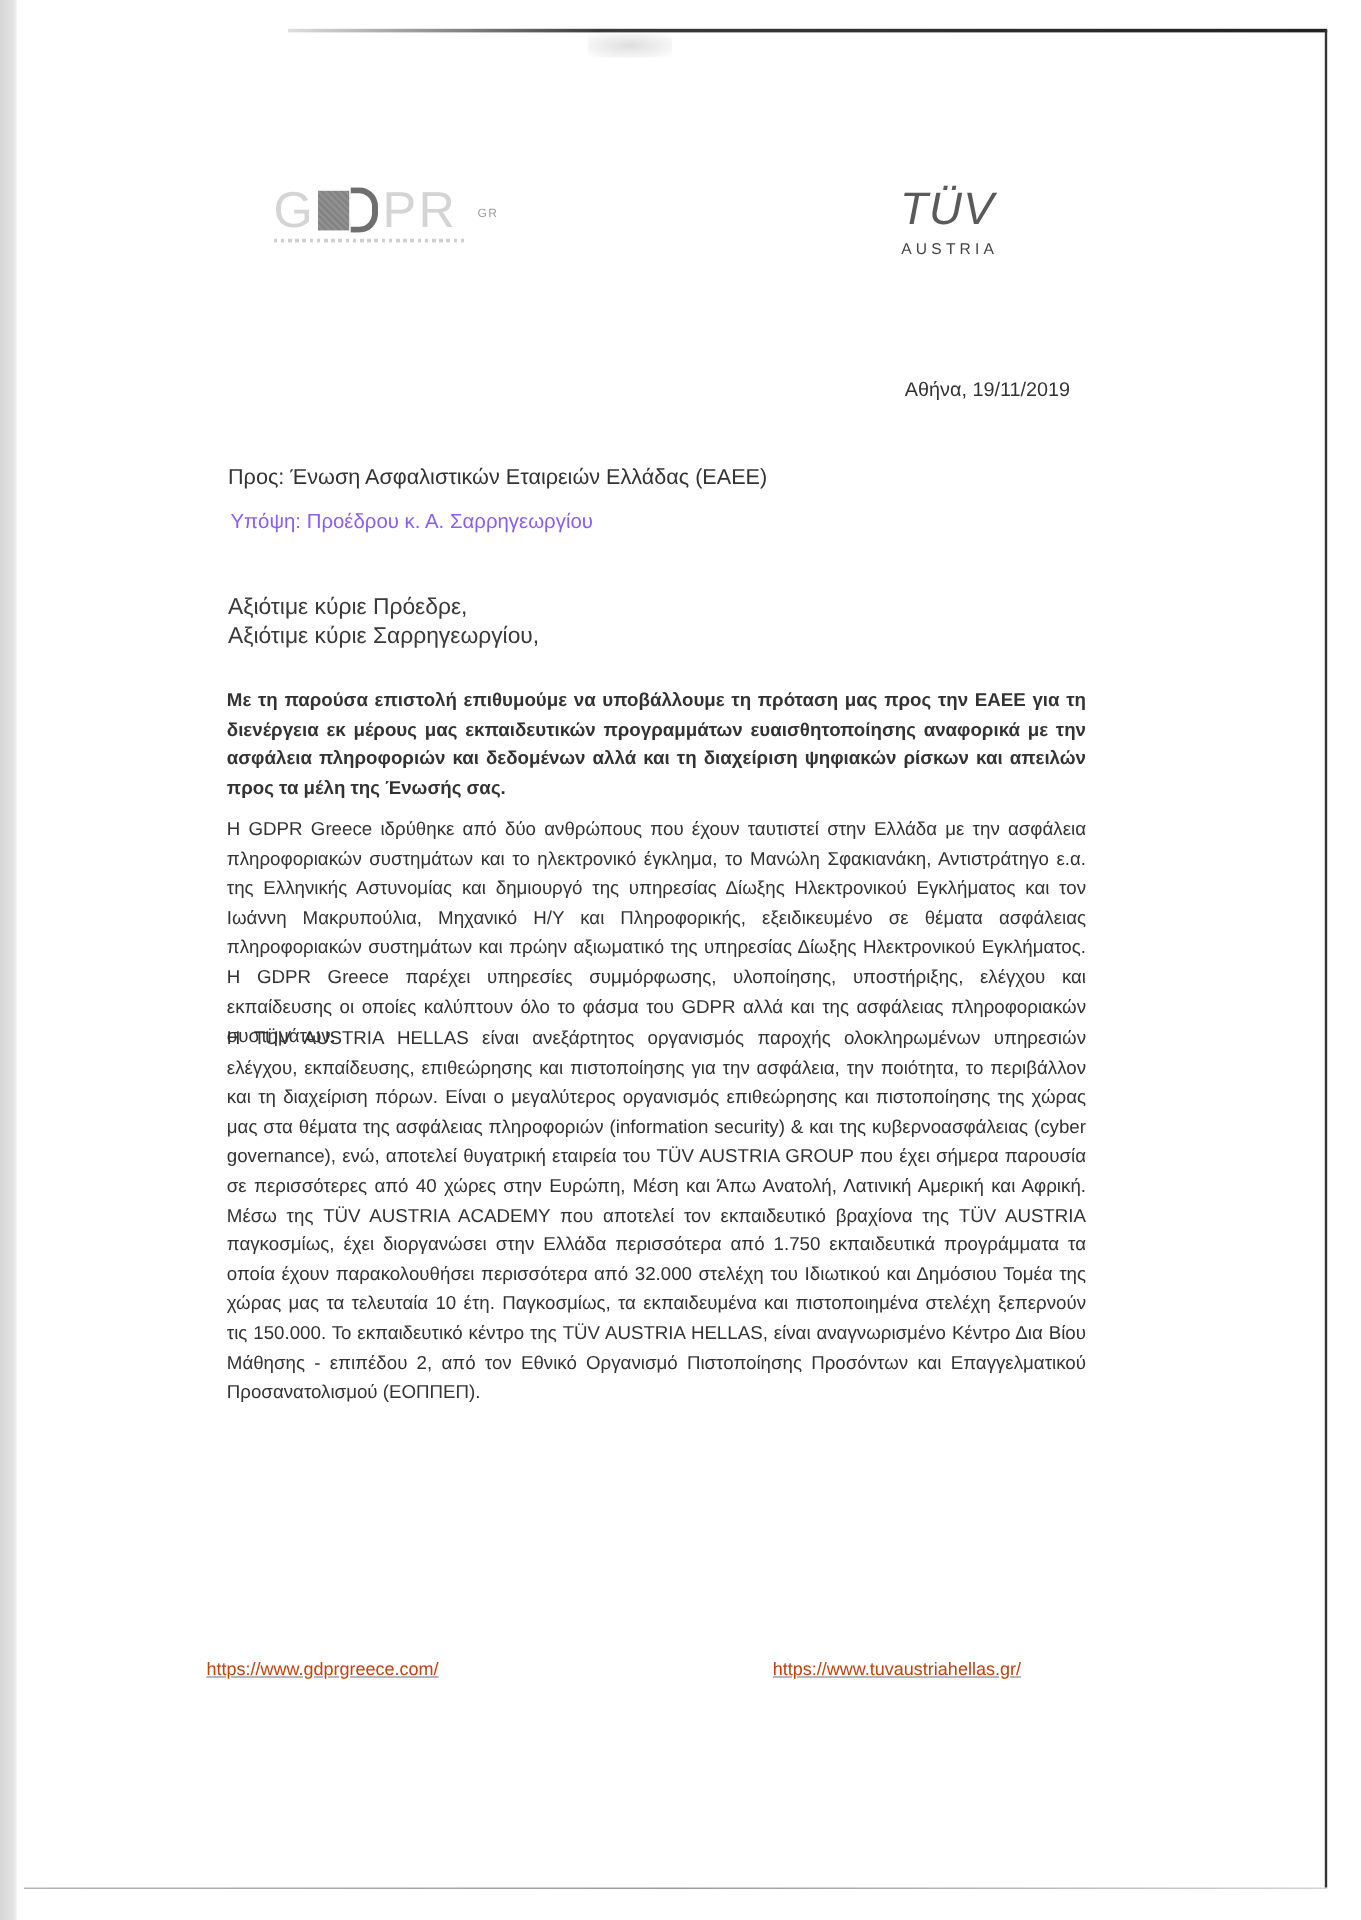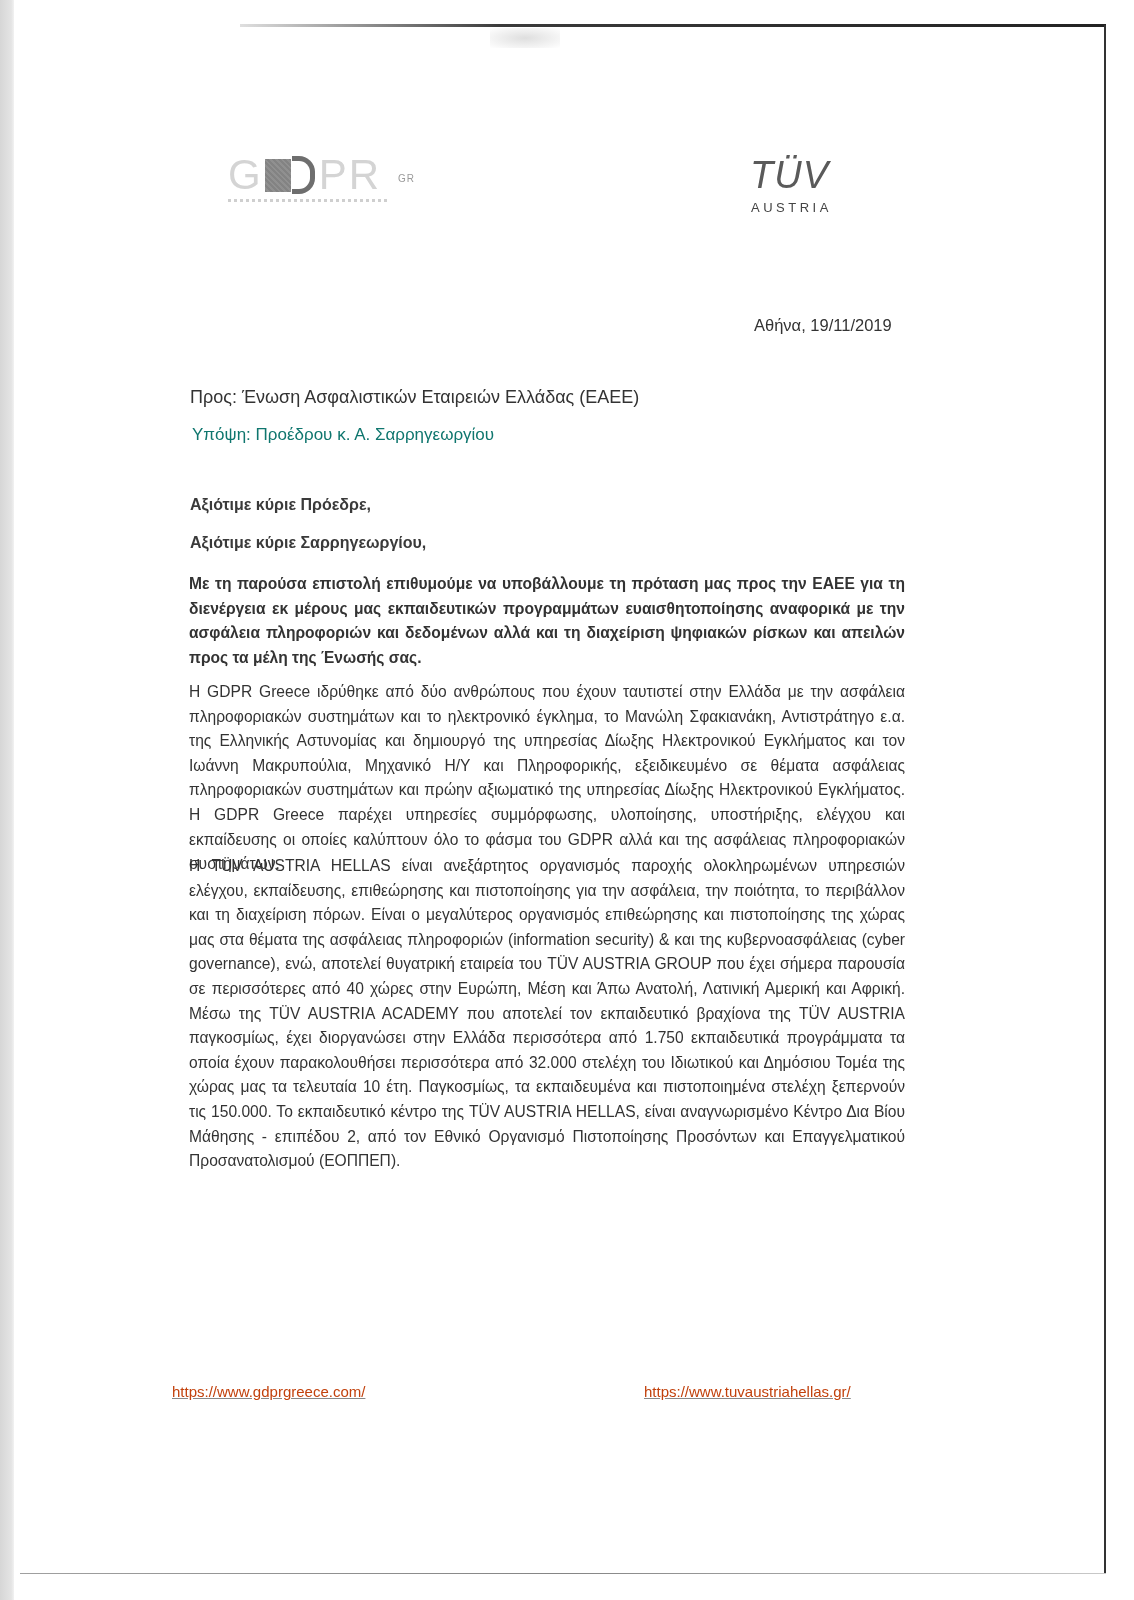--- a/index.html
+++ b/index.html
@@ -63,27 +63,27 @@
     }
 
     
     .date-line {
       position: absolute; left: 754px; top: 316px; font-size: 16.5px; color: #333;
     }
     .to-line {
       position: absolute; left: 190px; top: 387px; font-size: 18px; color: #333;
     }
     .attn-line {
-      position: absolute; left: 192px; top: 425px; font-size: 17px; color: #0f766e;
+      position: absolute; left: 192px; top: 425px; font-size: 17px; color: #8b5cf6;
     }
     .salutation {
-      position: absolute; left: 190px; font-size: 16px; color: #3a3a3a; font-weight: bold;
+      position: absolute; left: 190px; font-size: 19px; color: #3a3a3a;
     }
     .sal-1 { top: 496px; }
-    .sal-2 { top: 534px; }
+    .sal-2 { top: 520px; }
     .para {
       position: absolute; left: 189px; width: 716px; font-size: 15.6px; line-height: 24.6px;
       text-align: justify; color: #333;
     }
     .p1 { top: 572px; }
     .p2 { top: 680px; }
     .p3 { top: 854px; }
 
     .footer-link {
       position: absolute; top: 1383px; font-size: 15px; color: #c2410c;

